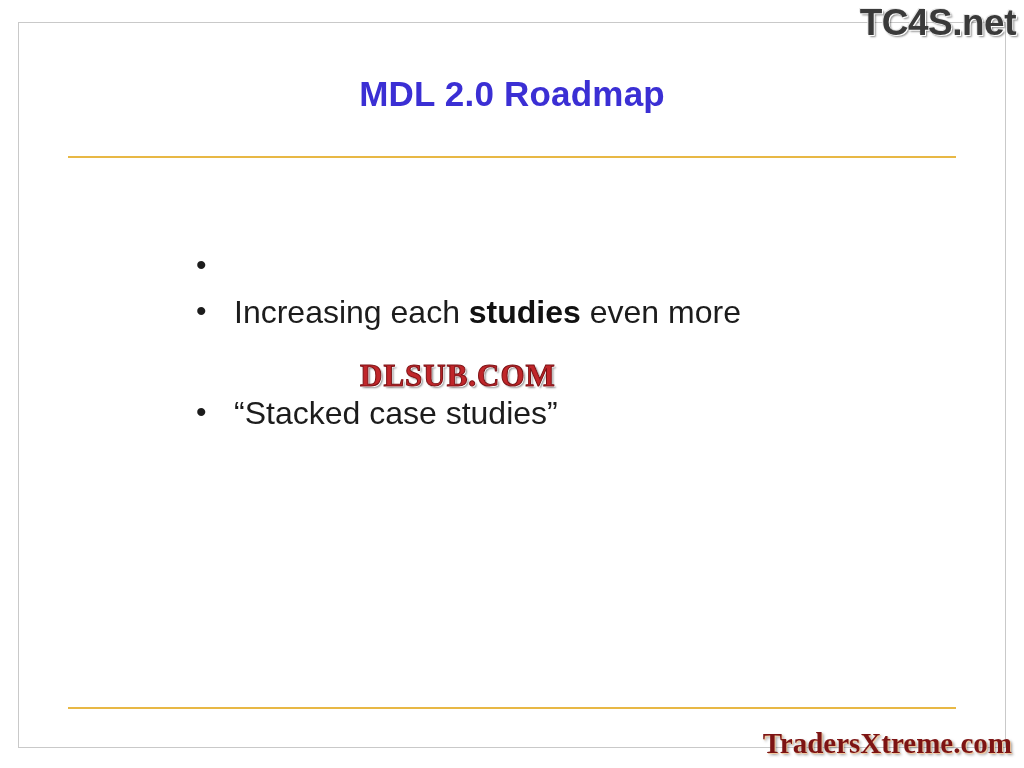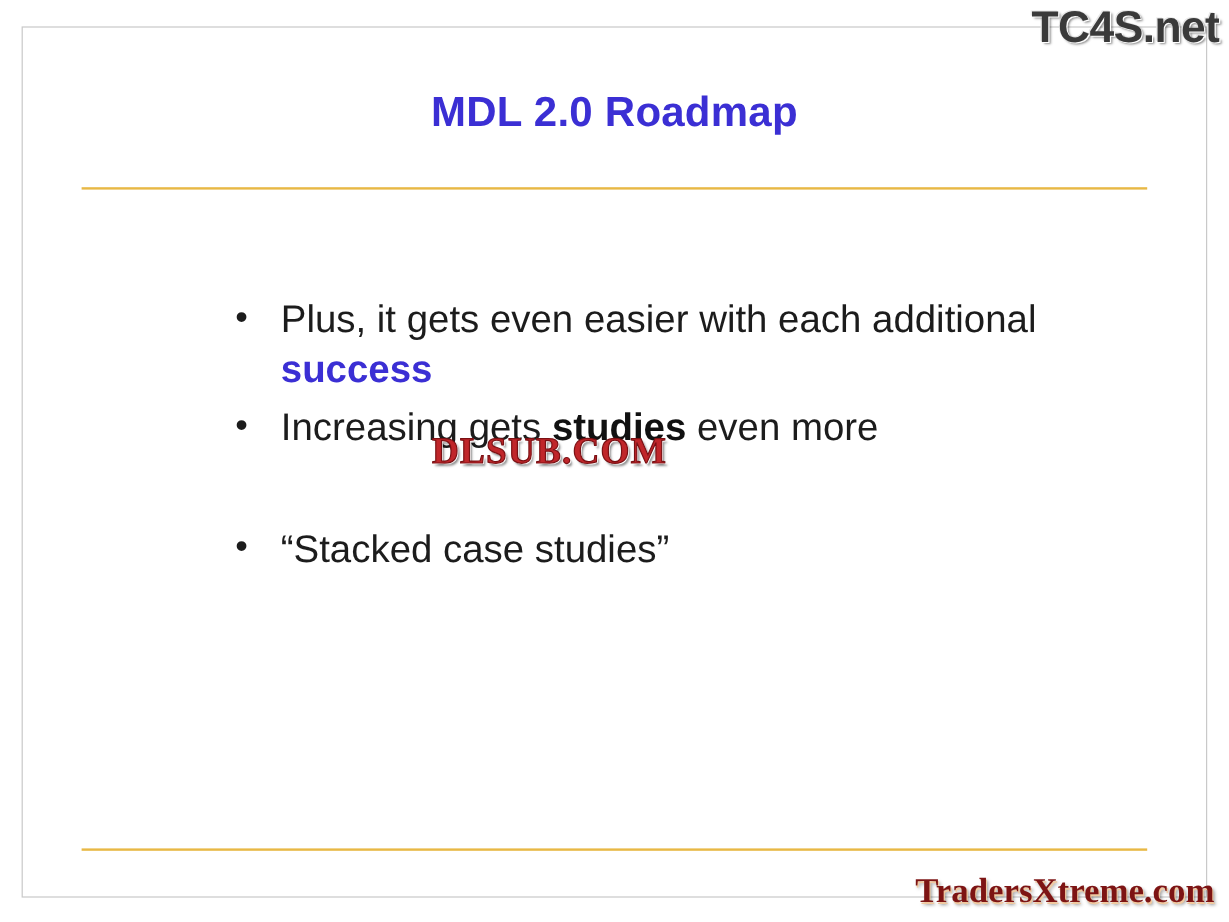--- a/index.html
+++ b/index.html
@@ -148,26 +148,25 @@
   <div class="wm-top">TC4S.net</div>
 
   <div class="title">MDL 2.0 Roadmap</div>
 
   <div class="rule rule-top"></div>
 
   <div class="body">
 
     <div class="bullet b1">
       <span class="dot">•</span>
-      <span class="text"><span>Plus, it gets even easier with each additional </span><span class="accent-word">success</span></span>
     </div>
 
     <div class="bullet b2">
       <span class="dot">•</span>
-      <span class="text"><span>Increasing gets </span><span class="bold-word">studies</span><span> even more</span></span>
+      <span class="text"><span>Increasing each </span><span class="bold-word">studies</span><span> even more</span></span>
     </div>
 
     <div class="bullet b3">
       <span class="dot">•</span>
       <span class="text">“Stacked case studies”</span>
     </div>
 
   </div>
 
   <div class="stamp">DLSUB.COM</div>

